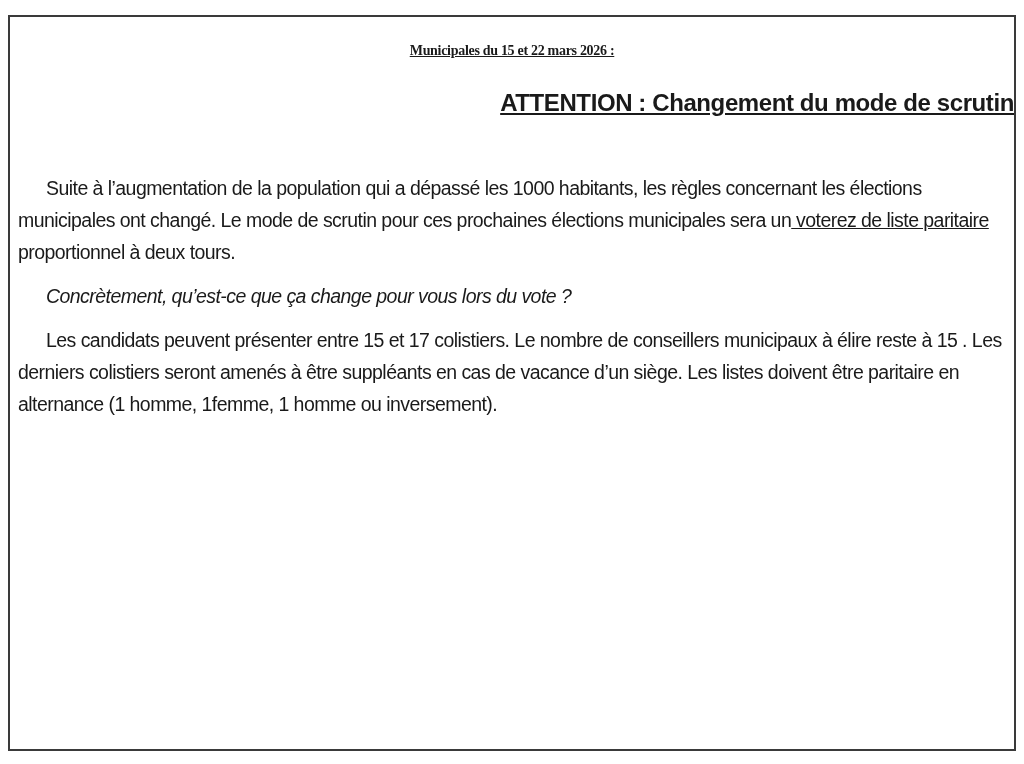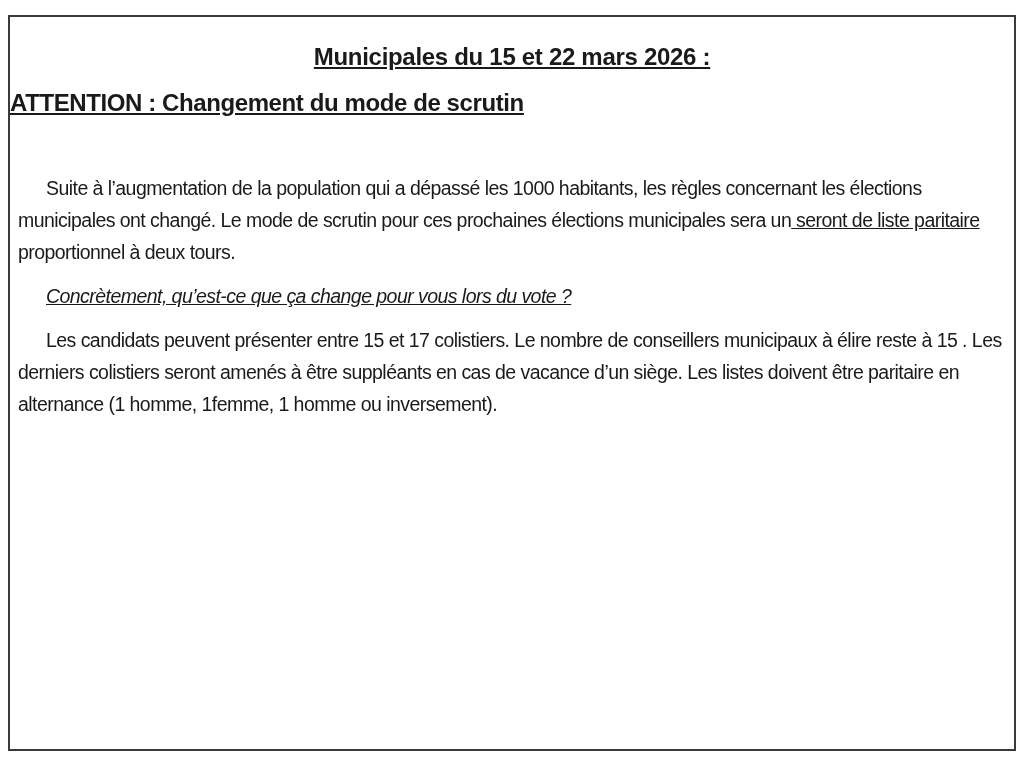--- a/index.html
+++ b/index.html
@@ -1,37 +1,37 @@
 <!DOCTYPE html>
 <html><head>
 <meta charset="utf-8">
 <style>
   html, body { margin: 0; padding: 0; background: #ffffff; }
   body { width: 1024px; height: 764px; position: relative; overflow: hidden;
          font-family: "Liberation Sans", "DejaVu Sans", sans-serif; color: #1a1a1a; }
   .frame { position: absolute; left: 8px; top: 15px; width: 1008px; height: 736px;
            border: 2px solid #3a3a3a; box-sizing: border-box; background: #fff; }
   .title1 { position: absolute; left: 0; right: 0; top: 26px; text-align: center;
-            font-size: 24px; font-weight: bold; text-decoration: underline; letter-spacing: -0.3px; }
-  .title2 { position: absolute; left: 0; right: 0; top: 72px; text-align: left;
+            font-size: 14px; font-weight: bold; text-decoration: underline; letter-spacing: -0.3px; font-family: Liberation Serif, serif; }
+  .title2 { position: absolute; left: 0; right: 0; top: 72px; text-align: right;
             font-size: 24px; font-weight: bold; text-decoration: underline; letter-spacing: -0.4px; }
   .body { position: absolute; left: 8px; right: 8px; top: 155px;
           font-size: 19.5px; line-height: 32px; letter-spacing: -0.55px; }
   .p { margin: 0 0 12px 0; text-indent: 28px; }
-  .p.italic { font-style: italic; text-decoration: underline; }
+  .p.italic { font-style: italic; }
   .u { text-decoration: underline; }
   b { font-weight: bold; }
 </style>
 </head>
 <body>
 
 <div class="frame">
   <div class="title1">Municipales du 15 et 22 mars 2026 :</div>
   <div class="title2">ATTENTION : Changement du mode de scrutin</div>
 
   <div class="body">
     <p class="p">
-      <span>Suite à l’augmentation de la population qui a dépassé les 1000 habitants, les règles concernant les élections municipales ont changé. Le mode de scrutin pour ces prochaines élections municipales sera un</span><span class="u"> seront de liste paritaire </span><span>proportionnel à deux tours.</span>
+      <span>Suite à l’augmentation de la population qui a dépassé les 1000 habitants, les règles concernant les élections municipales ont changé. Le mode de scrutin pour ces prochaines élections municipales sera un</span><span class="u"> voterez de liste paritaire </span><span>proportionnel à deux tours.</span>
     </p>
     <p class="p italic">Concrètement, qu’est-ce que ça change pour vous lors du vote ?</p>
     <p class="p">Les candidats peuvent présenter entre 15 et 17 colistiers. Le nombre de conseillers municipaux à élire reste à 15 . Les derniers colistiers seront amenés à être suppléants en cas de vacance d’un siège. Les listes doivent être paritaire en alternance (1 homme, 1femme, 1 homme ou inversement).</p>
   </div>
 </div>
 
 </body></html>

